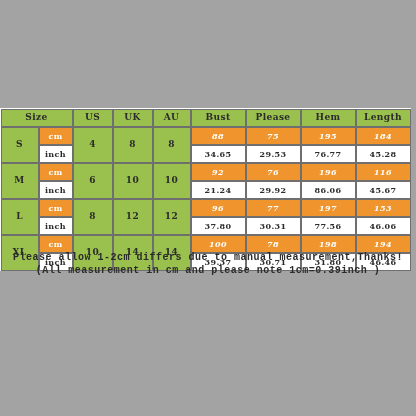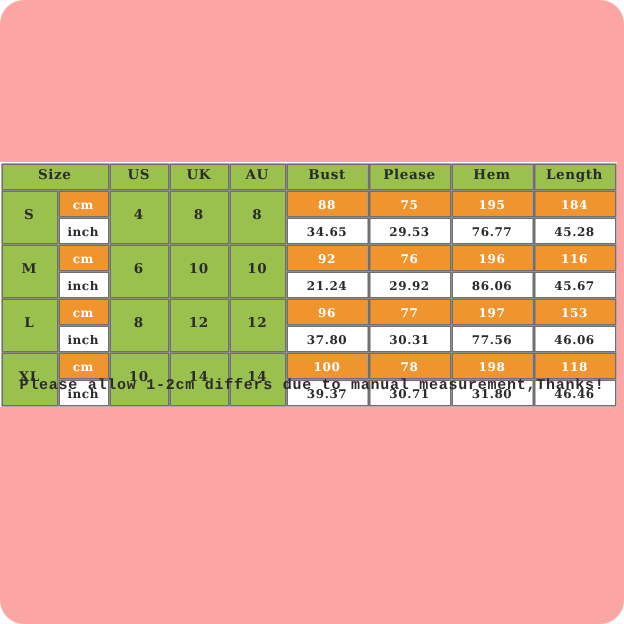--- a/index.html
+++ b/index.html
@@ -10,22 +10,21 @@
   body {
     width: 416px;
     height: 416px;
     overflow: hidden;
     font-family: "DejaVu Serif", "Liberation Serif", serif;
   }
   #page {
     position: relative;
     width: 416px;
     height: 416px;
-    background: #fca5a5;
-    border-radius: 16px;
+    background: #a3a3a3;
   }
   #chart-wrap {
     position: absolute;
     left: 0;
     top: 108px;
     width: 411px;
   }
   table.size-chart {
     border-collapse: collapse;
     table-layout: fixed;
@@ -72,20 +71,21 @@
     background: #ffffff;
     color: #2b2b2b;
     height: 17px;
     font-size: 8px;
   }
   .val-cm {
     background: #f0952e;
     color: #ffffff;
     height: 17px;
     font-size: 8px;
+    font-style: italic;
   }
   .val-inch {
     background: #ffffff;
     color: #2b2b2b;
     height: 17px;
     font-size: 8px;
   }
   .c-size   { width: 38px; }
   .c-unit   { width: 34px; }
   .c-us     { width: 40px; }
@@ -200,31 +200,32 @@
 
         <tr>
           <td class="sizecell" rowspan="2">XL</td>
           <td class="unit-cm">cm</td>
           <td class="numcell" rowspan="2">10</td>
           <td class="numcell" rowspan="2">14</td>
           <td class="numcell" rowspan="2">14</td>
           <td class="val-cm">100</td>
           <td class="val-cm">78</td>
           <td class="val-cm">198</td>
-          <td class="val-cm">118</td>
+          <td class="val-cm">194</td>
         </tr>
         <tr>
           <td class="unit-inch">inch</td>
           <td class="val-inch">39.37</td>
           <td class="val-inch">30.71</td>
           <td class="val-inch">31.80</td>
           <td class="val-inch">46.46</td>
         </tr>
 
       </tbody>
     </table>
   </div>
 
   <div id="footer">
     <div class="fline">Please allow 1-2cm differs due to manual measurement,Thanks!</div>
+    <div class="fline">(All measurement in cm and please note 1cm=0.39inch )</div>
   </div>
 
 </div>
 
 </body></html>

